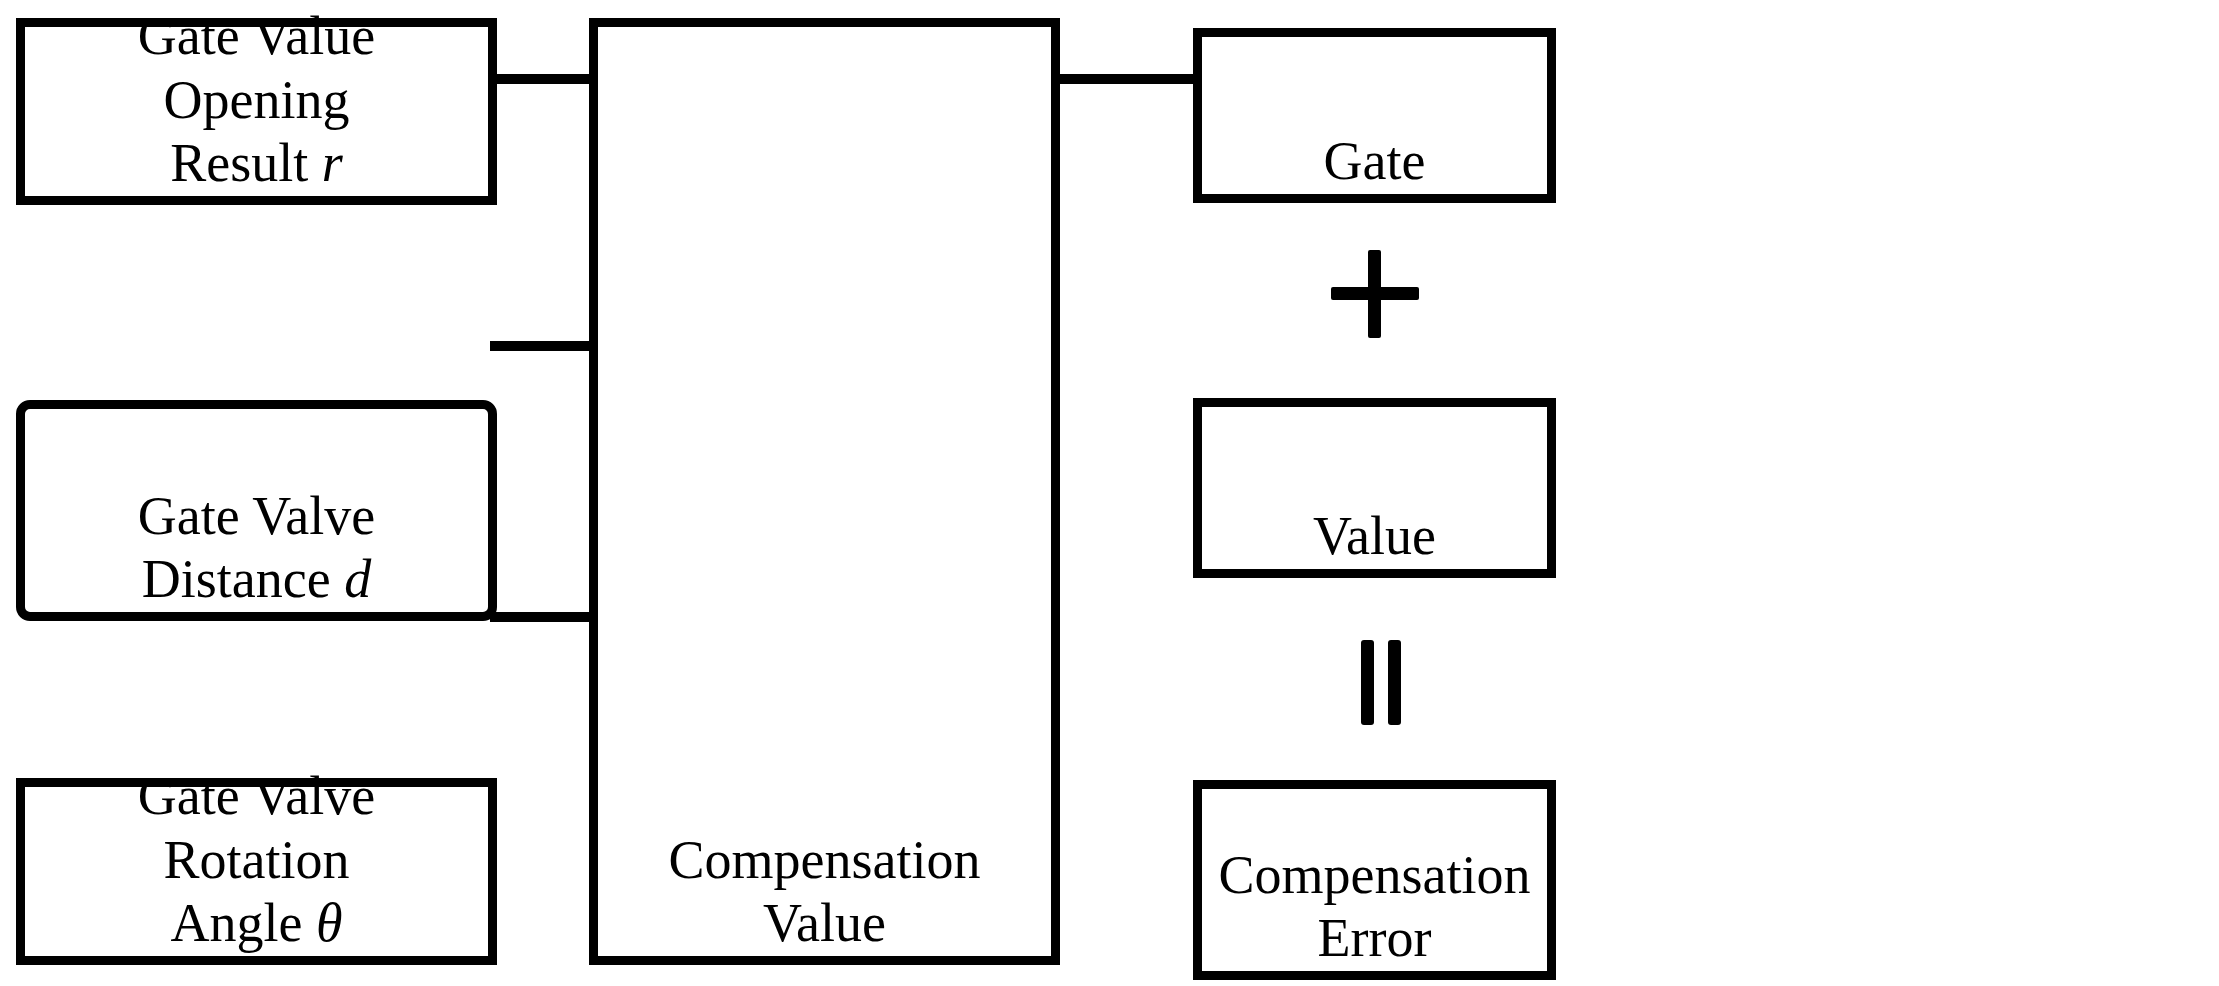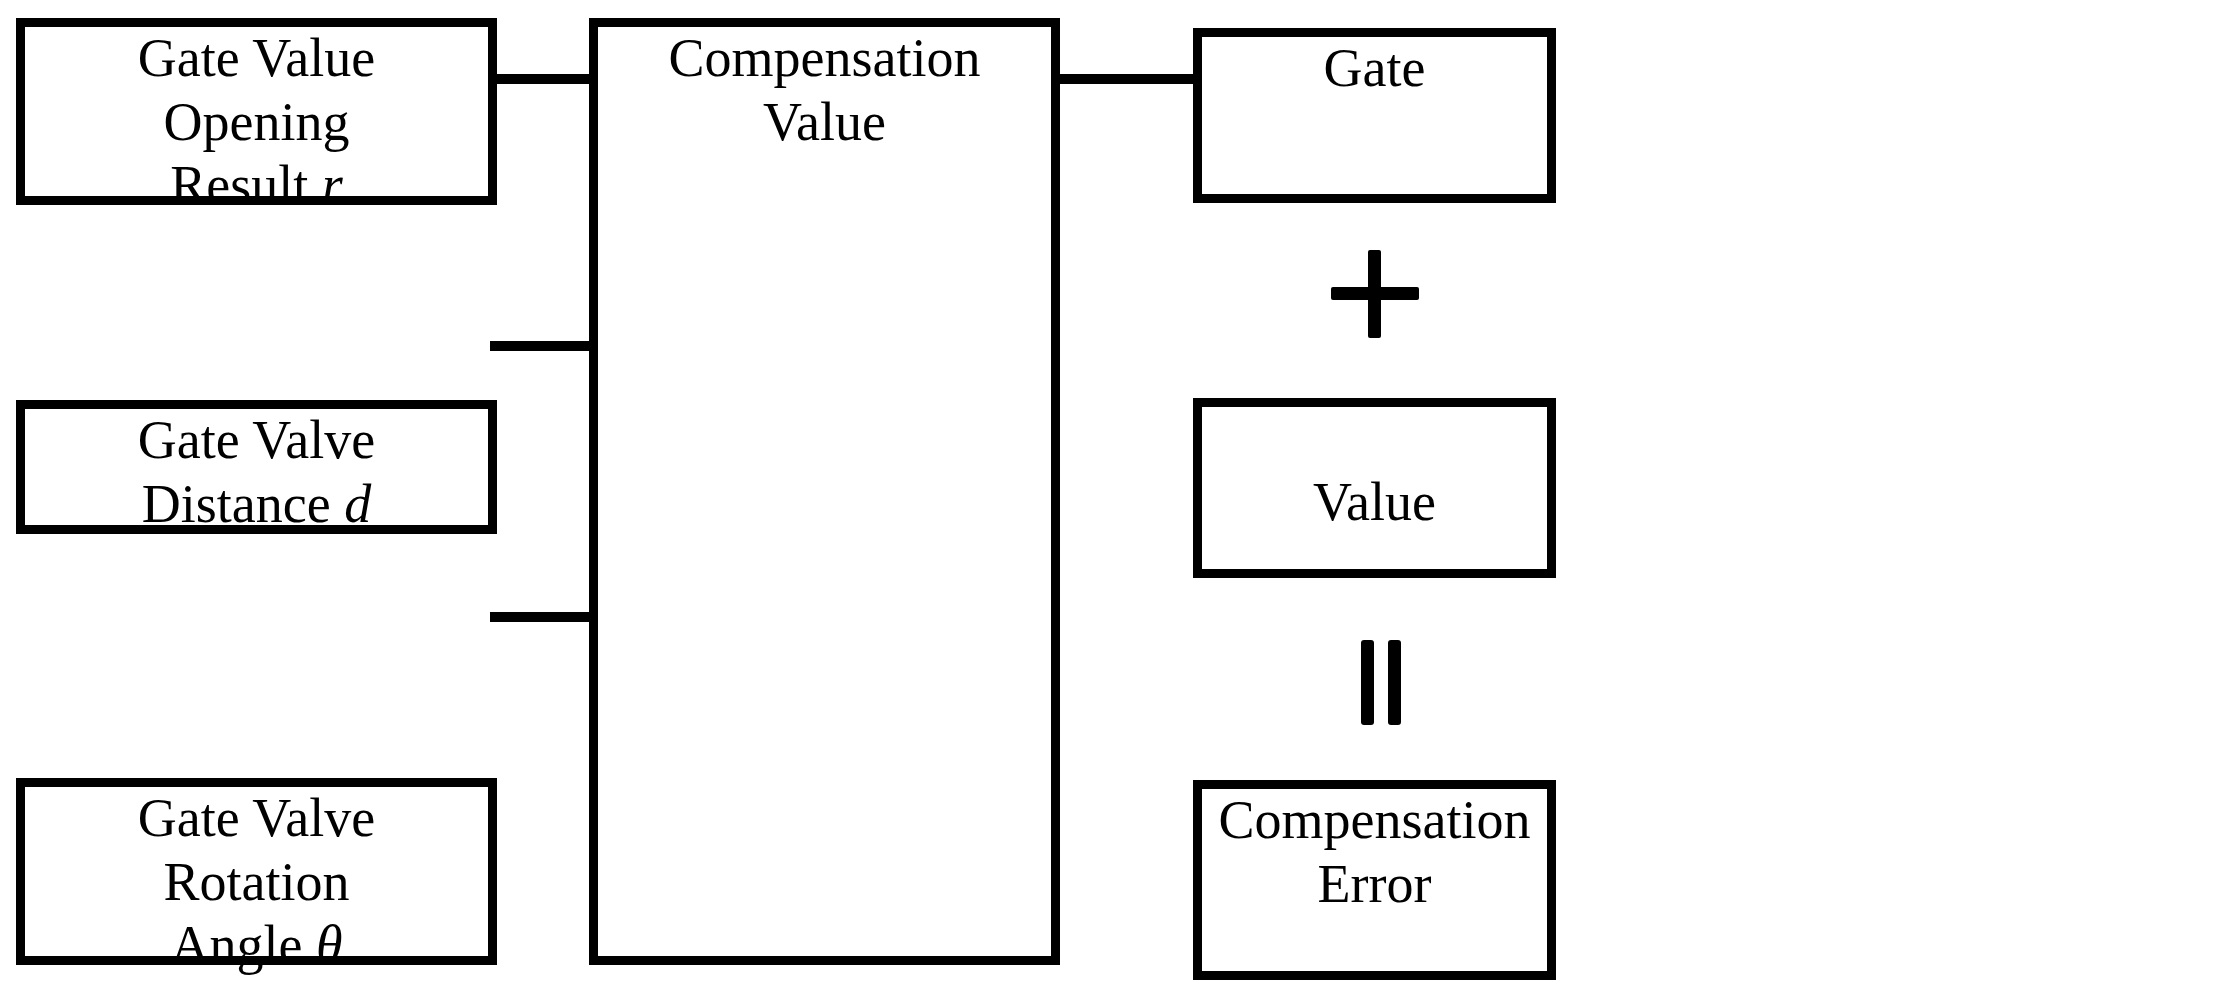--- a/index.html
+++ b/index.html
@@ -16,21 +16,21 @@
     height: 986px;
     background: #ffffff;
     overflow: hidden;
   }
   .node {
     position: absolute;
     box-sizing: border-box;
     border: 9px solid #000000;
     background: #ffffff;
     display: flex;
-    align-items: flex-start;
+    align-items: flex-end;
     justify-content: center;
     text-align: center;
     color: #000000;
   }
   .node .label {
     display: block;
     line-height: 1.18;
     padding: 0 14px;
   }
   .ital {
@@ -38,22 +38,23 @@
   }
 
   
   #node-opening-degree {
     left: 16px;  top: 18px;
     width: 481px; height: 187px;
     font-size: 54px;
   }
   #node-valve-distance {
     left: 16px;  top: 400px;
-    width: 481px; height: 134px;
+    width: 481px; height: 221px;
     font-size: 54px;
+    border-radius: 14px;
   }
   #node-rotation-angle {
     left: 16px;  top: 778px;
     width: 481px; height: 187px;
     font-size: 54px;
   }
 
   
   #node-compensation-grid {
     left: 589px; top: 18px;

